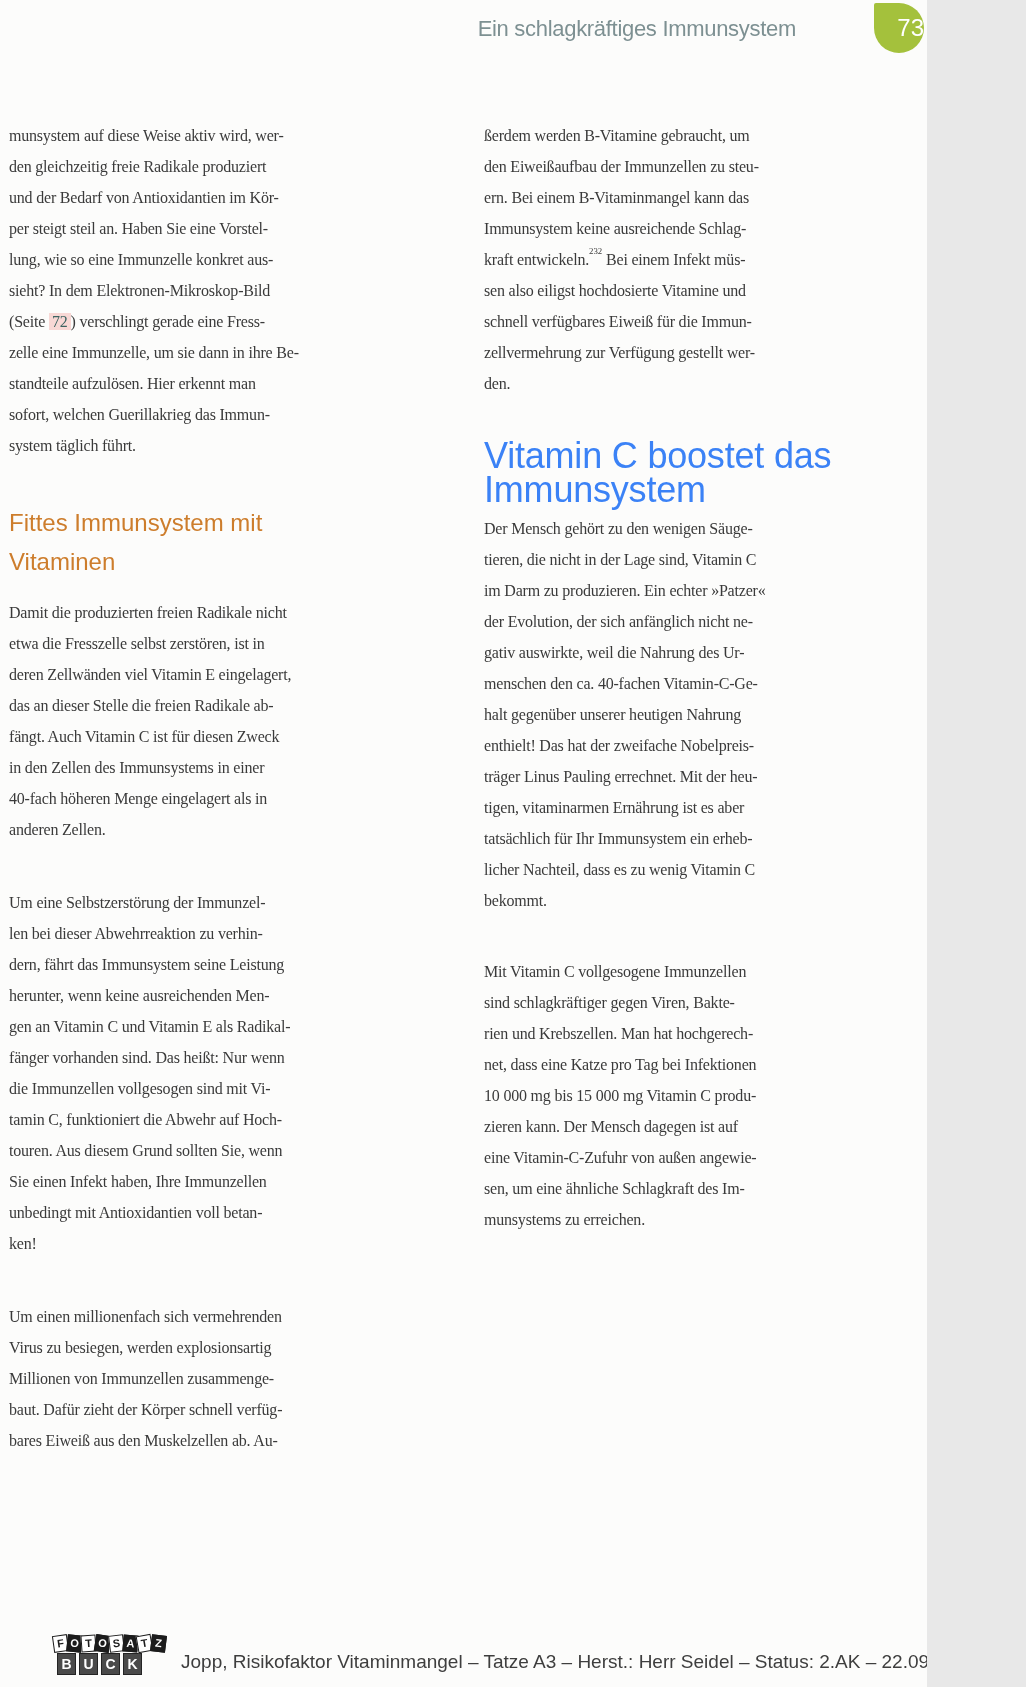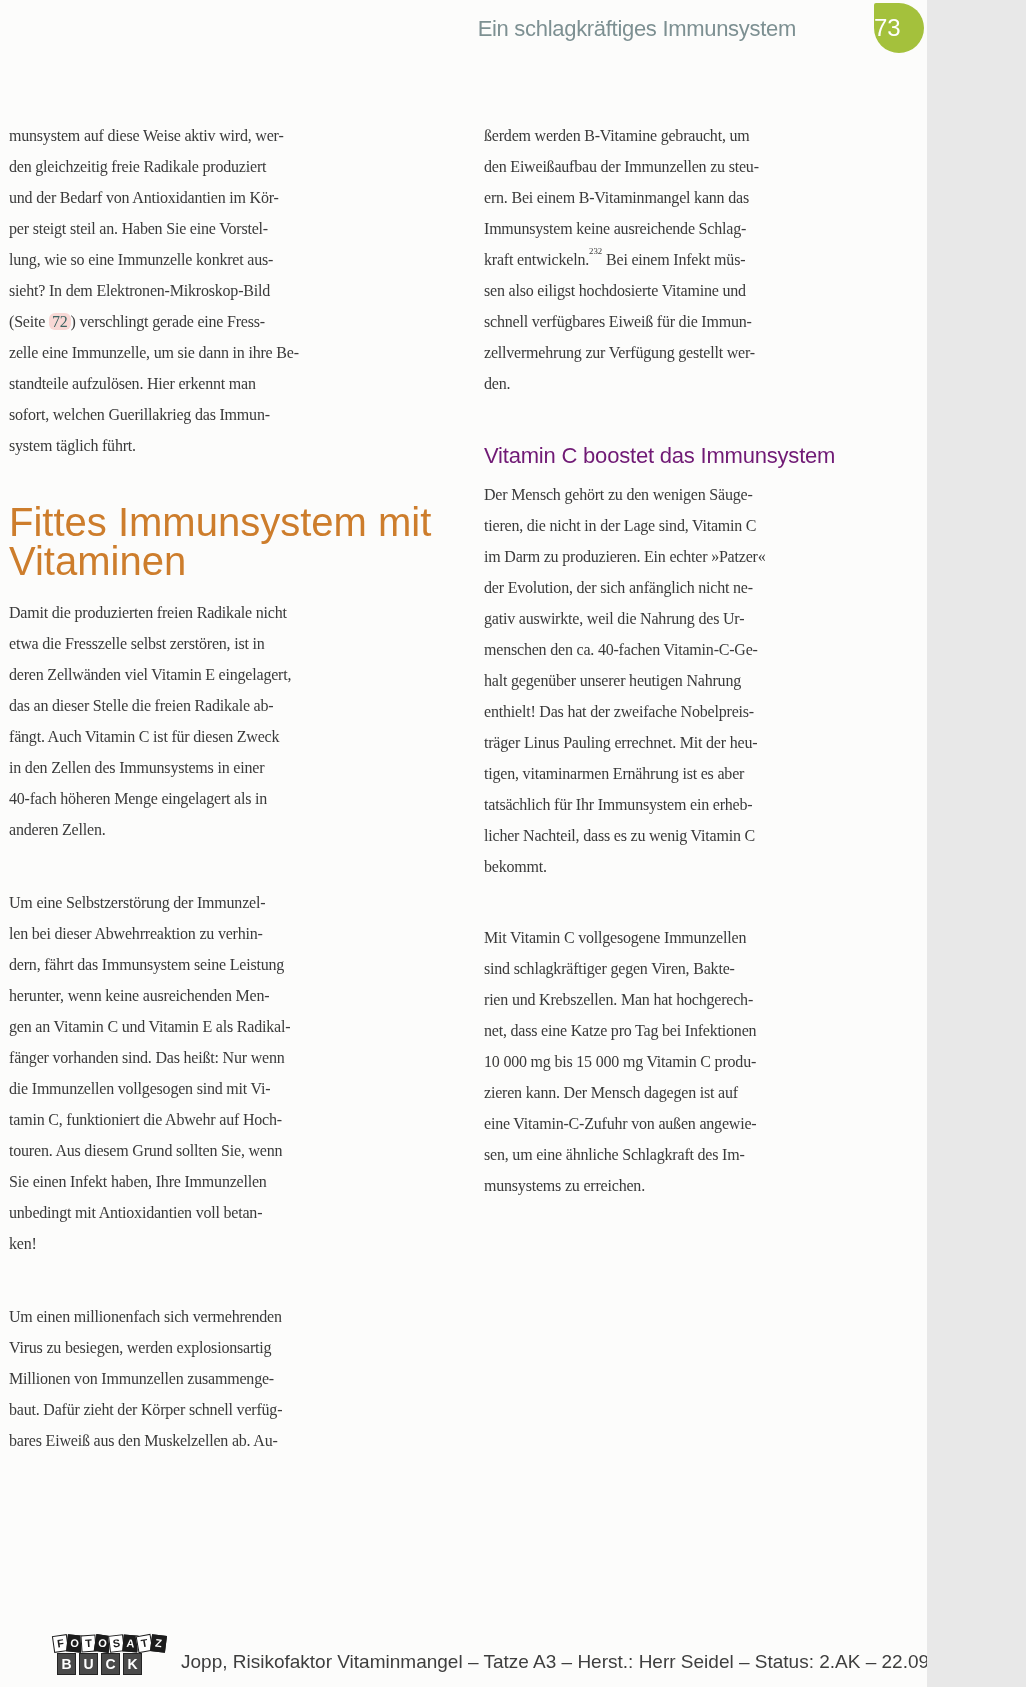--- a/index.html
+++ b/index.html
@@ -17,52 +17,52 @@
     font-size:22px; letter-spacing:-0.3px; color:#7d9092;
     white-space:nowrap;
   }
   .page-badge{
     position:absolute; top:3px; right:3px;
     width:50px; height:50px;
     background:#a4c13c;
     border-radius:2px 26px 26px 26px;
     color:#ffffff;
     font-family:"Liberation Sans", sans-serif;
-    font-size:24px; line-height:50px; text-align:left;
+    font-size:24px; line-height:50px; text-align:right;
   }
   
   .col{position:absolute; top:120px; width:480px;}
   .col-left{left:9px;}
   .col-right{left:484px;}
   .body-text{
     margin:0 0 40px 0;
     font-size:16px; line-height:31px;
     white-space:pre-line;
     letter-spacing:-0.2px;
   }
   .col-left .body-text{margin-bottom:42px;}
   .heading-orange{
     margin:2px 0 16px 0;
     font-family:"Liberation Sans", sans-serif;
     font-weight:normal;
-    font-size:40px; line-height:39px;
+    font-size:24px; line-height:39px;
     color:#cd7d2c;
     white-space:pre-line;
   }
   .heading-teal{
     margin:28px 0 6px 0;
     font-family:"Liberation Sans", sans-serif;
     font-weight:normal;
-    font-size:22px; line-height:34px;
+    font-size:36px; line-height:34px;
     letter-spacing:-0.2px;
-    color:#701a75;
+    color:#3b82f6;
   }
   .hl{
     background:#f8d8d5; color:#3c6361;
-    padding:0 3px; border-radius:6px;
+    padding:0 3px; border-radius:0;
   }
   sup.footnote{
     font-size:0.55em; line-height:0;
     position:relative; top:-0.55em;
     letter-spacing:0;
   }
   
   .footer{
     position:absolute; left:57px; top:1633px;
     display:flex; align-items:flex-end; gap:16px;

